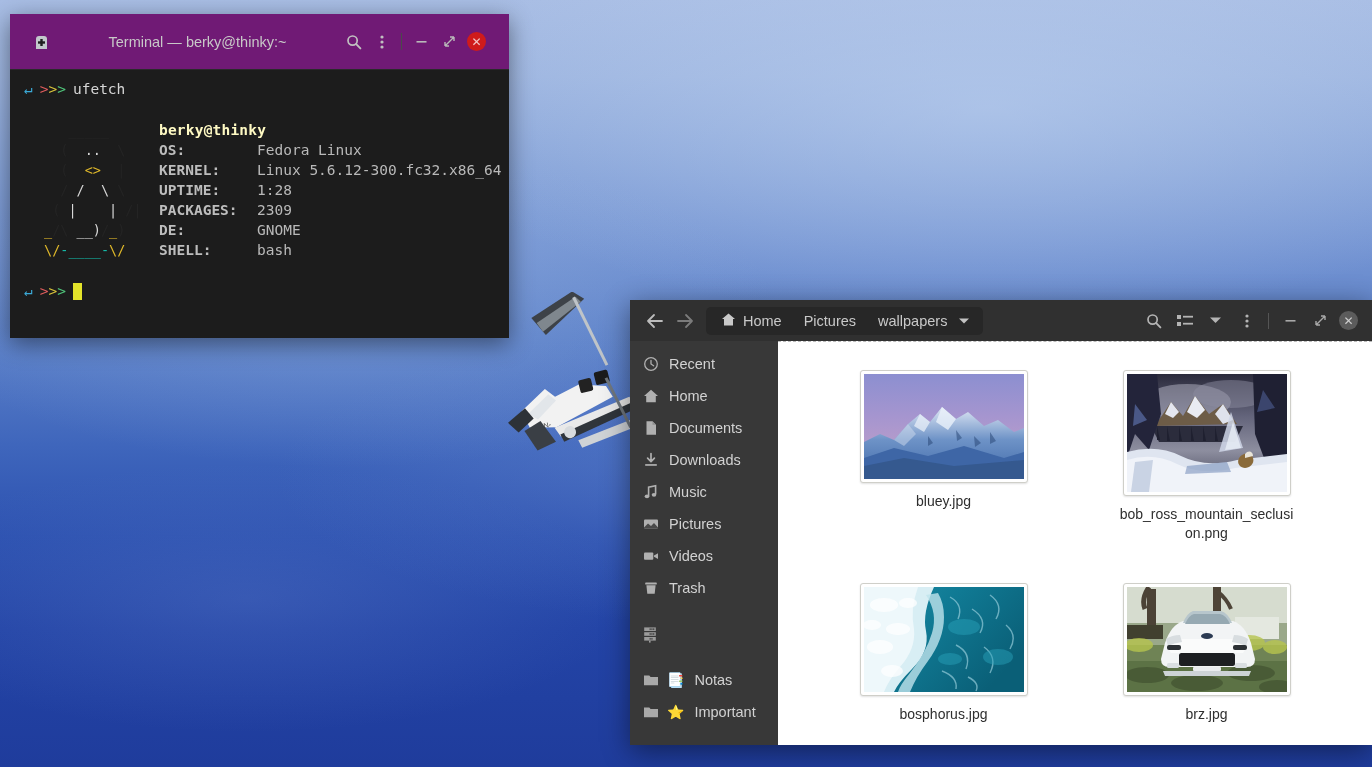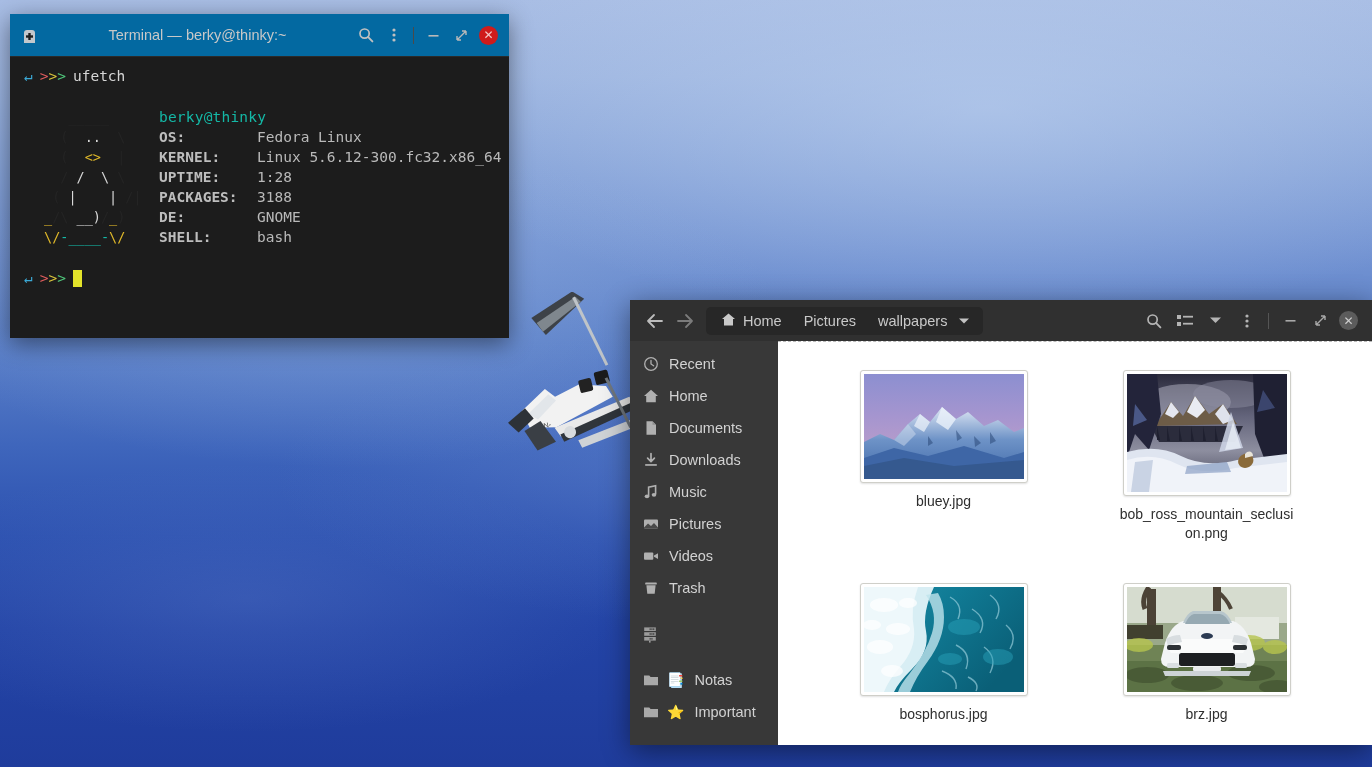--- a/index.html
+++ b/index.html
@@ -27,22 +27,22 @@
   
   .window { position: absolute; overflow: hidden; }
 
   
   #terminal {
     left: 10px; top: 14px; width: 499px; height: 324px;
     background: #1c1c1c;
     box-shadow: 0 6px 22px rgba(0,0,0,0.45);
   }
   #term-titlebar {
-    height: 43px; background: #0369a1; display: flex; align-items: center;
-    padding: 0 5px; border-bottom: 1px solid #2a2a2a;
+    height: 56px; background: #701a75; display: flex; align-items: center;
+    padding: 0 17px; border-bottom: 1px solid #2a2a2a;
   }
   #term-title {
     flex: 1; text-align: center; color: #c8c8c8; font-size: 14.5px;
     white-space: nowrap; overflow: hidden;
   }
   .tbtn {
     width: 28px; height: 28px; display: flex; align-items: center;
     justify-content: center; color: #b9b9b9; flex: none;
   }
   .tsep { width: 1px; height: 17px; background: #4a4a4a; margin: 0 5px; flex: none; }
@@ -61,21 +61,21 @@
   .p-cmd { color: #d6d6d6; }
   .cursor { display: inline-block; width: 9px; height: 17px; background: #e3e32a; }
 
   #fetch { display: flex; margin-top: 20px; }
   #ascii {
     width: 135px; font-family: "DejaVu Sans Mono", monospace; font-size: 13.5px;
     line-height: 20px; white-space: pre; color: #d8d8d8; padding-left: 20px;
   }
   #ascii .y { color: #e0b92a; }
   #fetch-info { font-family: "DejaVu Sans Mono", monospace; font-size: 14.5px; line-height: 20px; }
-  #fetch-user { color: #14b8a6; font-weight: normal; letter-spacing: .2px; }
+  #fetch-user { color: #fef9c3; font-weight: bold; letter-spacing: .2px; }
   .frow { display: flex; }
   .fkey { color: #bdbdbd; font-weight: bold; width: 98px; flex: none; }
   .fval { color: #b9b9b9; text-align: right; }
 
   
   #files {
     left: 630px; top: 300px; width: 742px; height: 445px;
     background: #383838; box-shadow: 0 6px 26px rgba(0,0,0,0.45);
     display: flex; flex-direction: column;
   }
@@ -226,21 +226,21 @@
           <div class="frow">
               <span class="fkey">KERNEL:</span>
               <span class="fval">Linux 5.6.12-300.fc32.x86_64</span>
             </div>
           <div class="frow">
               <span class="fkey">UPTIME:</span>
               <span class="fval">1:28</span>
             </div>
           <div class="frow">
               <span class="fkey">PACKAGES:</span>
-              <span class="fval">3188</span>
+              <span class="fval">2309</span>
             </div>
           <div class="frow">
               <span class="fkey">DE:</span>
               <span class="fval">GNOME</span>
             </div>
           <div class="frow">
               <span class="fkey">SHELL:</span>
               <span class="fval">bash</span>
             </div>
         </div>

